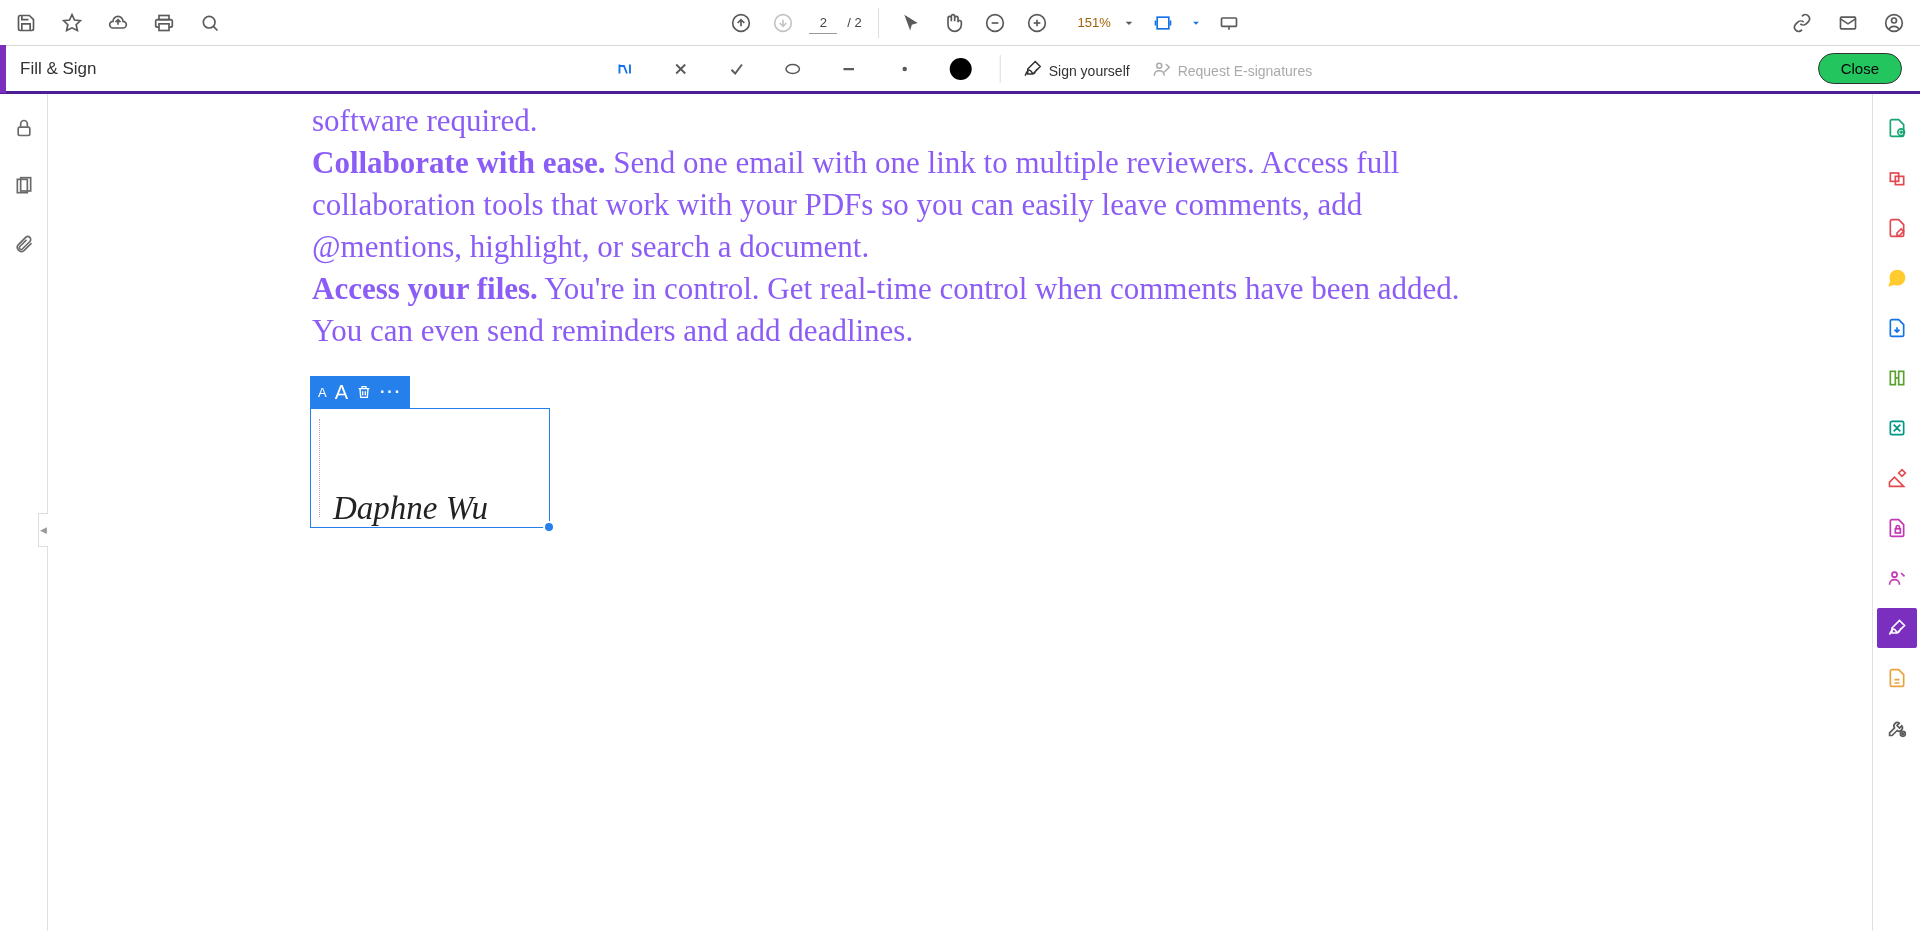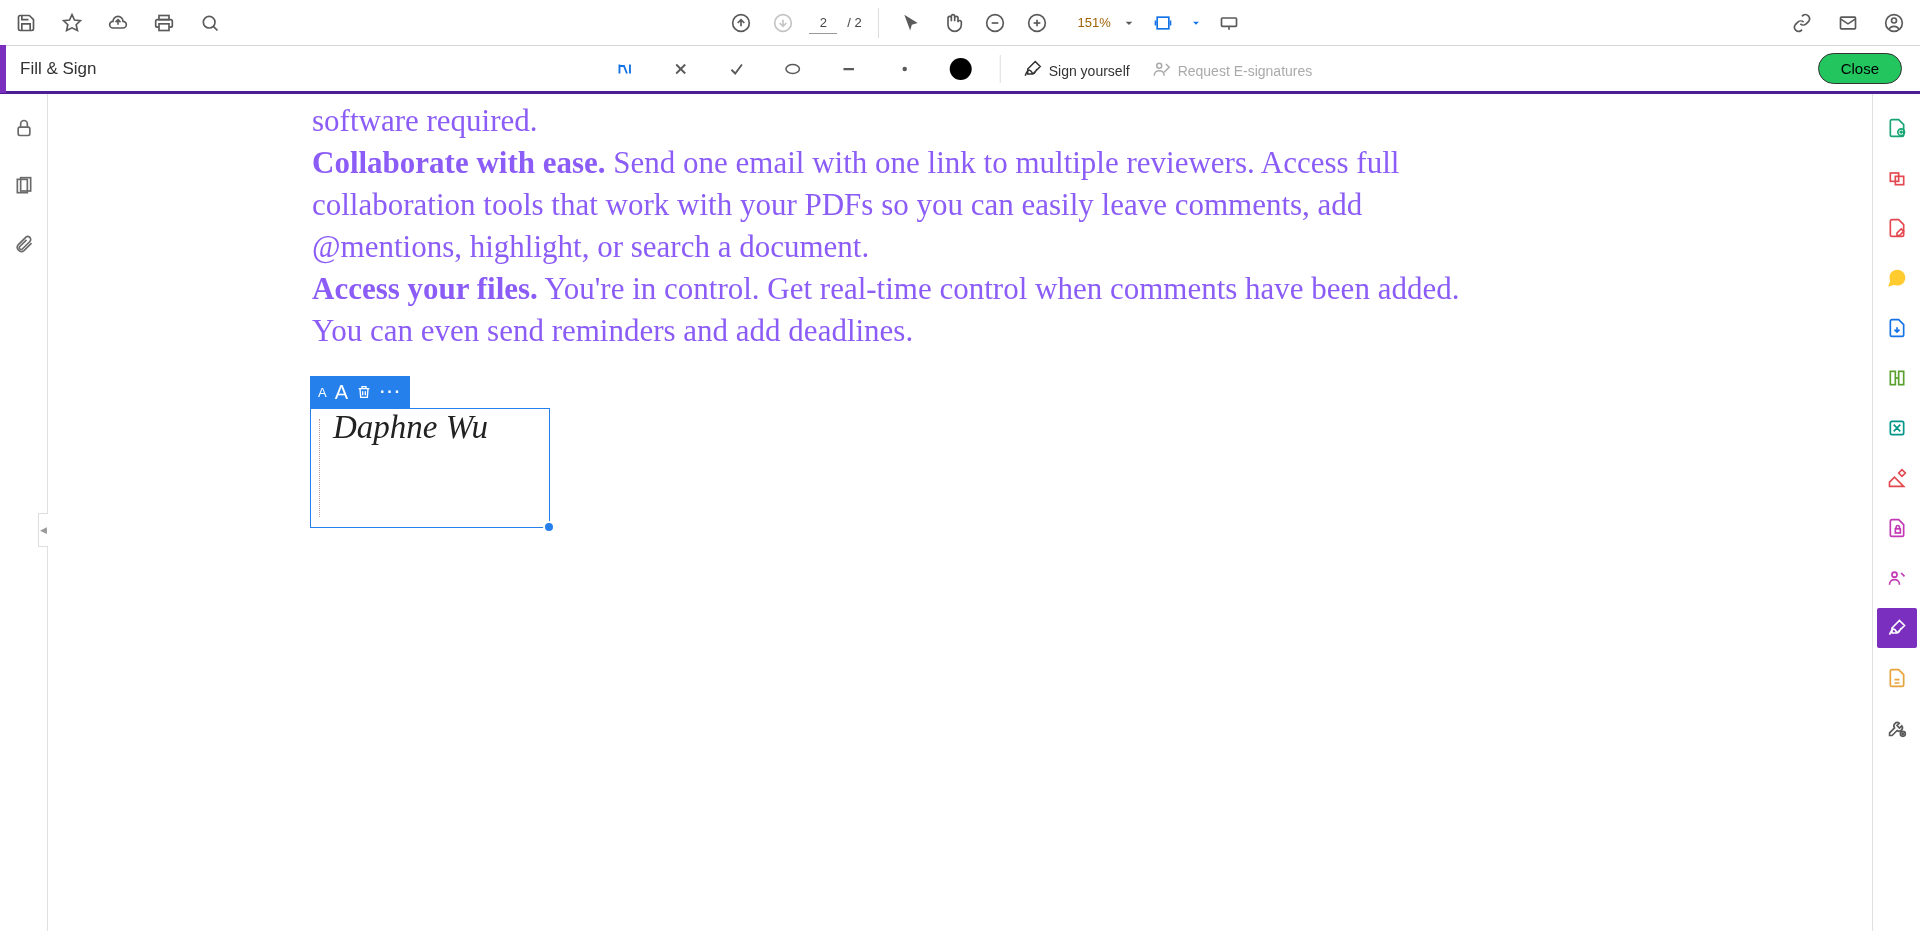--- a/index.html
+++ b/index.html
@@ -38,21 +38,21 @@
 .doc-text { font-size:31px; line-height:42px; color:#8b5cf6; max-width:1150px; font-family: Georgia, 'Times New Roman', serif; }
 .doc-text p { margin:0; padding-top:0; }
 .doc-text .p1 { padding-top:6px; }
 .doc-text .bold { font-weight:700; }
 .sig-widget { position:absolute; left:262px; top:282px; }
 .sig-toolbar { background:#2680eb; height:32px; display:inline-flex; align-items:center; gap:8px; padding:0 8px; color:#fff; }
 .sig-toolbar .small-a { font-size:13px; }
 .sig-toolbar .big-a { font-size:20px; }
 .sig-toolbar span { cursor:pointer; display:flex; align-items:center; }
 .sig-toolbar svg { width:16px; height:16px; }
-.sig-box { border:1.5px solid #2680eb; width:240px; height:120px; background:#fff; display:flex; align-items:flex-start; padding-left:14px; position:relative; }
+.sig-box { border:1.5px solid #2680eb; width:240px; height:120px; background:#fff; display:flex; align-items:flex-end; padding-left:14px; position:relative; }
 .sig-box::before { content:""; position:absolute; left:8px; top:10px; bottom:10px; border-left:1px dotted #c99; }
 .sig-text { font-family:'Brush Script MT','Segoe Script',cursive; font-size:33px; color:#222; font-style:italic; padding-left:8px; }
 .sig-handle { position:absolute; right:-6px; bottom:-6px; width:12px; height:12px; border-radius:50%; background:#2680eb; border:2px solid #fff; }
 .right-rail { width:48px; border-left:1px solid #e0e0e0; display:flex; flex-direction:column; align-items:center; padding-top:14px; gap:10px; }
 .rr-btn { width:40px; height:40px; display:flex; align-items:center; justify-content:center; cursor:pointer; border-radius:2px; }
 .rr-btn svg { width:20px; height:20px; }
 .rr-btn.active { background:#7b2fbf; }
 .rr-btn.active svg { stroke:#fff; fill:none; }
 ::-webkit-scrollbar { width:17px; }
 ::-webkit-scrollbar-track { background:#f0f0f0; }

